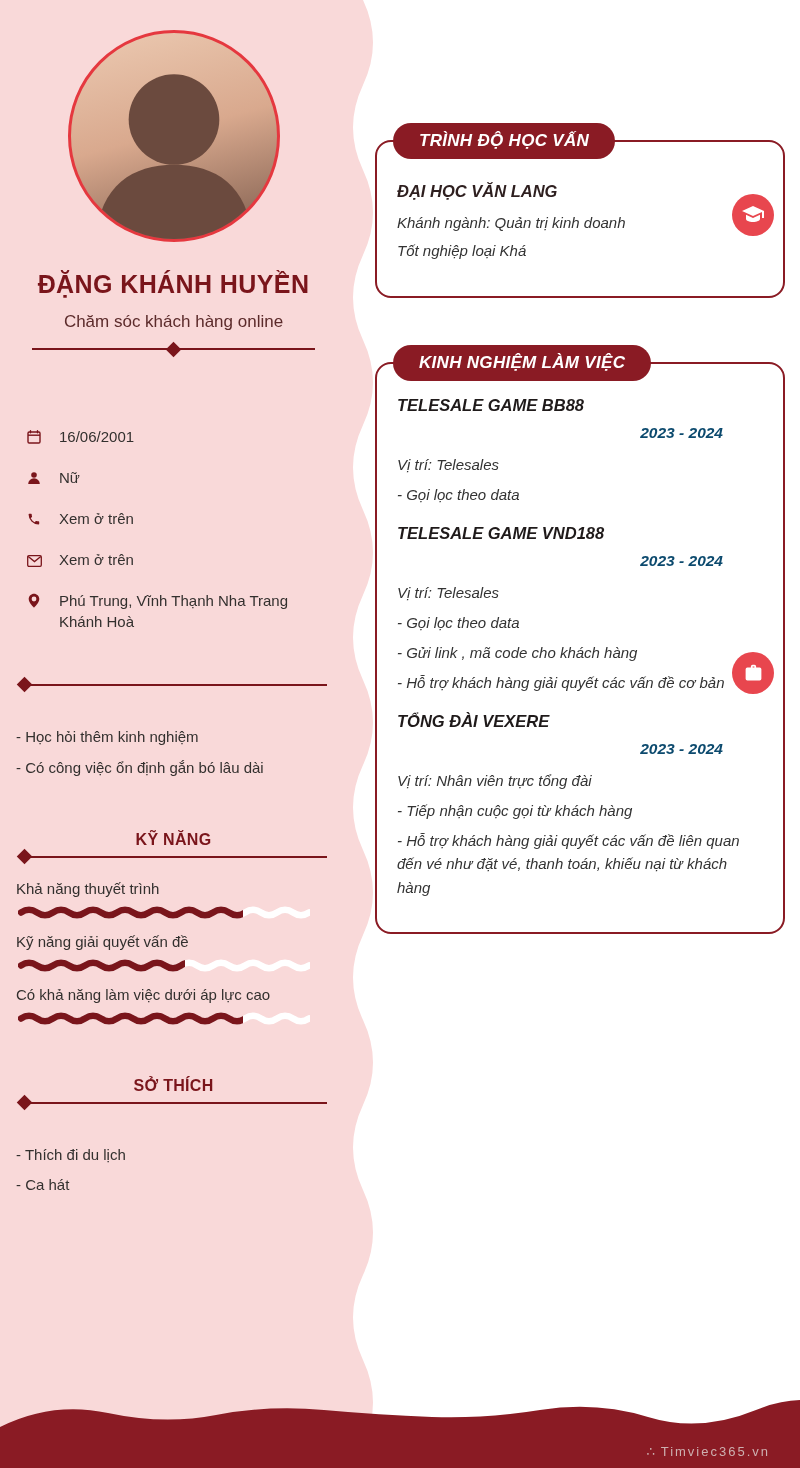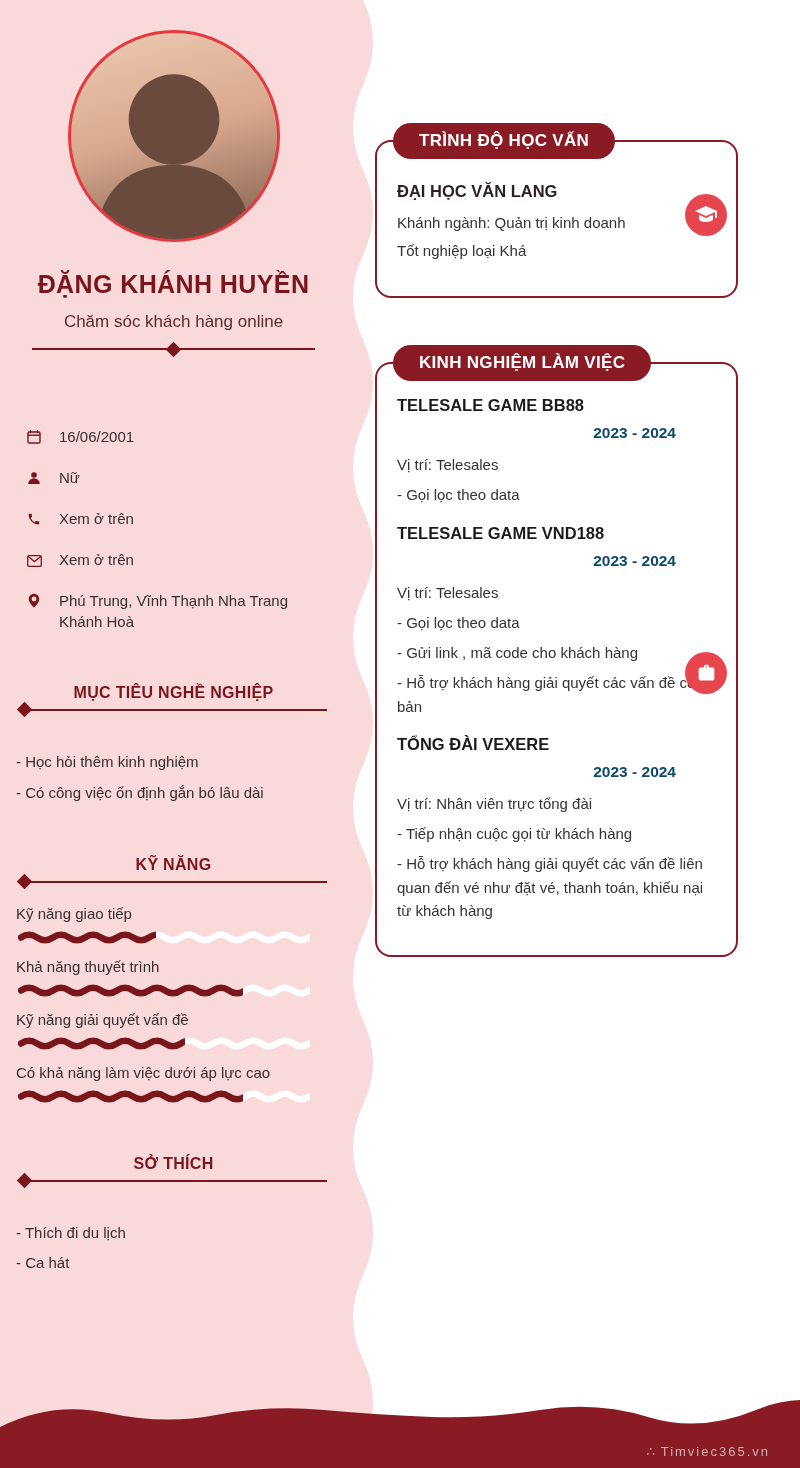--- a/index.html
+++ b/index.html
@@ -44,21 +44,21 @@
 
   .skills-list{margin-top:22px;}
   .skill{margin-bottom:14px;}
   .skill .skill-label{font-size:15px;color:var(--text);margin-bottom:9px;}
   .skill-bar{position:relative;width:288px;height:13px;margin-left:2px;}
   .skill-bar .track,.skill-bar .fill-clip{position:absolute;left:0;top:0;height:13px;}
   .skill-bar .fill-clip{overflow:hidden;width:0;}
   .skill-bar svg{display:block;}
 
   
-  .main{position:absolute;left:375px;top:0;width:363px;}
+  .main{position:absolute;left:375px;top:0;width:410px;font-style:italic;}
   .panel{position:relative;border:2px solid var(--maroon);border-radius:16px;padding:32px 22px 16px 20px;background:#fff;}
   .panel-education{margin-top:140px;padding-bottom:26px;}
   .panel-experience{margin-top:64px;}
   .badge{position:absolute;top:-19px;left:16px;background:var(--maroon);color:#fff;font-weight:bold;
     font-size:17px;padding:8px 26px;border-radius:19px;letter-spacing:.3px;white-space:nowrap;}
   .badge::before{content:"";position:absolute;left:-5px;bottom:3px;width:13px;height:13px;
     background:#5e1016;transform:rotate(45deg);z-index:-1;}
   .panel-icon{position:absolute;right:9px;width:42px;height:42px;border-radius:50%;
     background:var(--accent);display:flex;align-items:center;justify-content:center;}
   .panel-education .panel-icon{top:52px;}
@@ -145,55 +145,39 @@
           <svg width="12" height="15" viewBox="0 0 12 15">
               <path fill-rule="evenodd" d="M6 .7C3.1.7.7 3.1.7 6c0 3.9 5.3 8.6 5.3 8.6S11.3 9.9 11.3 6C11.3 3.1 8.9.7 6 .7zm0 7.7a2.4 2.4 0 1 1 0-4.8 2.4 2.4 0 0 1 0 4.8z" fill="currentColor"></path>
             </svg>
         </span>
         <span class="txt">Phú Trung, Vĩnh Thạnh Nha Trang Khánh Hoà</span>
       </div>
     </div>
 
     <div class="side-section">
       <div class="side-head">
-        <h3>MỤC TIÊU NGHỀ NGHIỆP</h3>
         <div class="side-rule">
             <span class="diamond"></span>
           </div>
       </div>
       <div class="side-items">
         <p>- Học hỏi thêm kinh nghiệm</p>
         <p>- Có công việc ổn định gắn bó lâu dài</p>
       </div>
     </div>
 
     <div class="side-section">
       <div class="side-head">
         <h3>KỸ NĂNG</h3>
         <div class="side-rule">
             <span class="diamond"></span>
           </div>
       </div>
       <div class="skills-list">
 
-        <div class="skill">
-          <div class="skill-label">Kỹ năng giao tiếp</div>
-          <div class="skill-bar">
-            <span class="track">
-                <svg width="292" height="13" viewBox="0 0 292 13">
-                  <path d="M3 6.5 Q11 1 19 6.5 T35 6.5 T51 6.5 T67 6.5 T83 6.5 T99 6.5 T115 6.5 T131 6.5 T147 6.5 T163 6.5 T179 6.5 T195 6.5 T211 6.5 T227 6.5 T243 6.5 T259 6.5 T275 6.5 T291 6.5" fill="none" stroke="#ffffff" stroke-width="6.5" stroke-linecap="round"></path>
-                </svg>
-              </span>
-            <span class="fill-clip" style="width: 48%;">
-                <svg width="292" height="13" viewBox="0 0 292 13">
-                  <path d="M3 6.5 Q11 1 19 6.5 T35 6.5 T51 6.5 T67 6.5 T83 6.5 T99 6.5 T115 6.5 T131 6.5 T147 6.5 T163 6.5 T179 6.5 T195 6.5 T211 6.5 T227 6.5 T243 6.5 T259 6.5 T275 6.5 T291 6.5" fill="none" stroke="#7a151b" stroke-width="6.5" stroke-linecap="round"></path>
-                </svg>
-              </span>
-          </div>
-        </div>
 
         <div class="skill">
           <div class="skill-label">Khả năng thuyết trình</div>
           <div class="skill-bar">
             <span class="track">
                 <svg width="292" height="13" viewBox="0 0 292 13">
                   <path d="M3 6.5 Q11 1 19 6.5 T35 6.5 T51 6.5 T67 6.5 T83 6.5 T99 6.5 T115 6.5 T131 6.5 T147 6.5 T163 6.5 T179 6.5 T195 6.5 T211 6.5 T227 6.5 T243 6.5 T259 6.5 T275 6.5 T291 6.5" fill="none" stroke="#ffffff" stroke-width="6.5" stroke-linecap="round"></path>
                 </svg>
               </span>
             <span class="fill-clip" style="width: 78%;">

